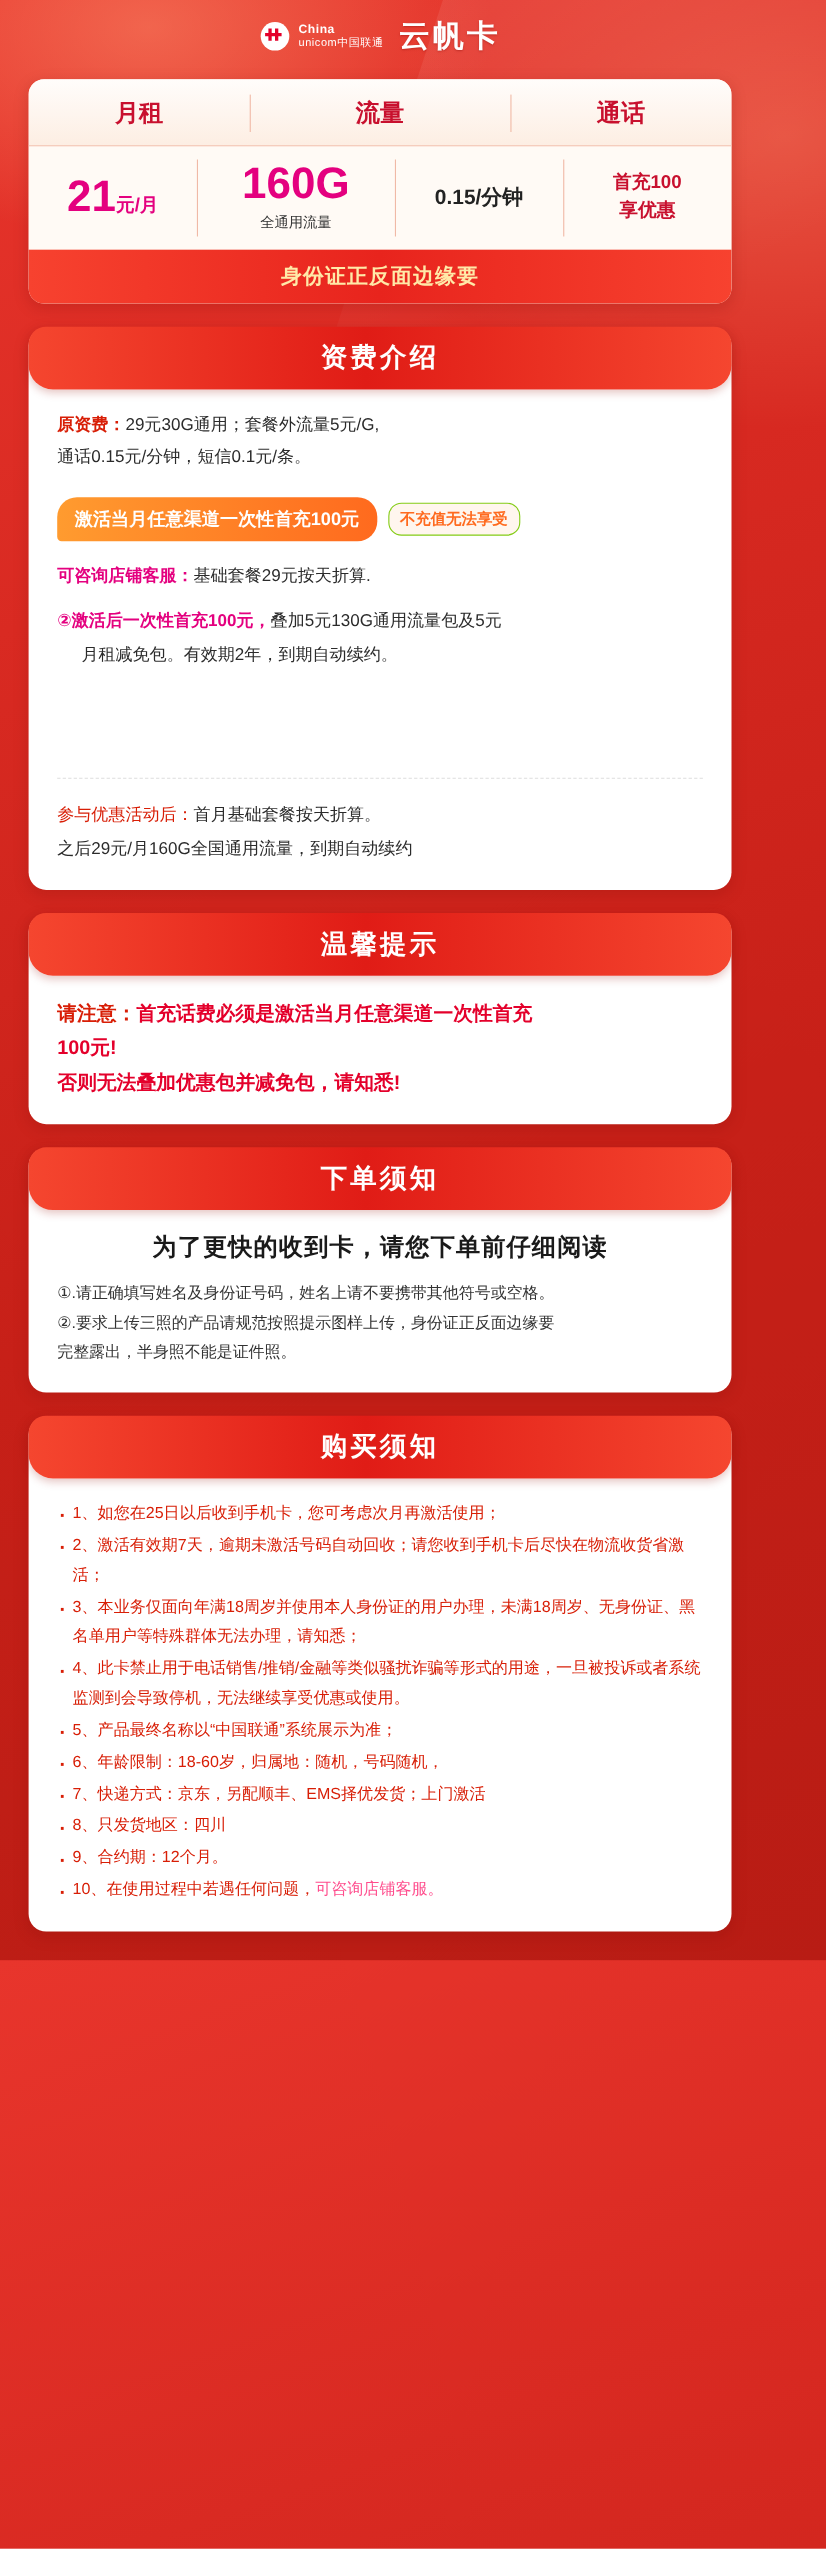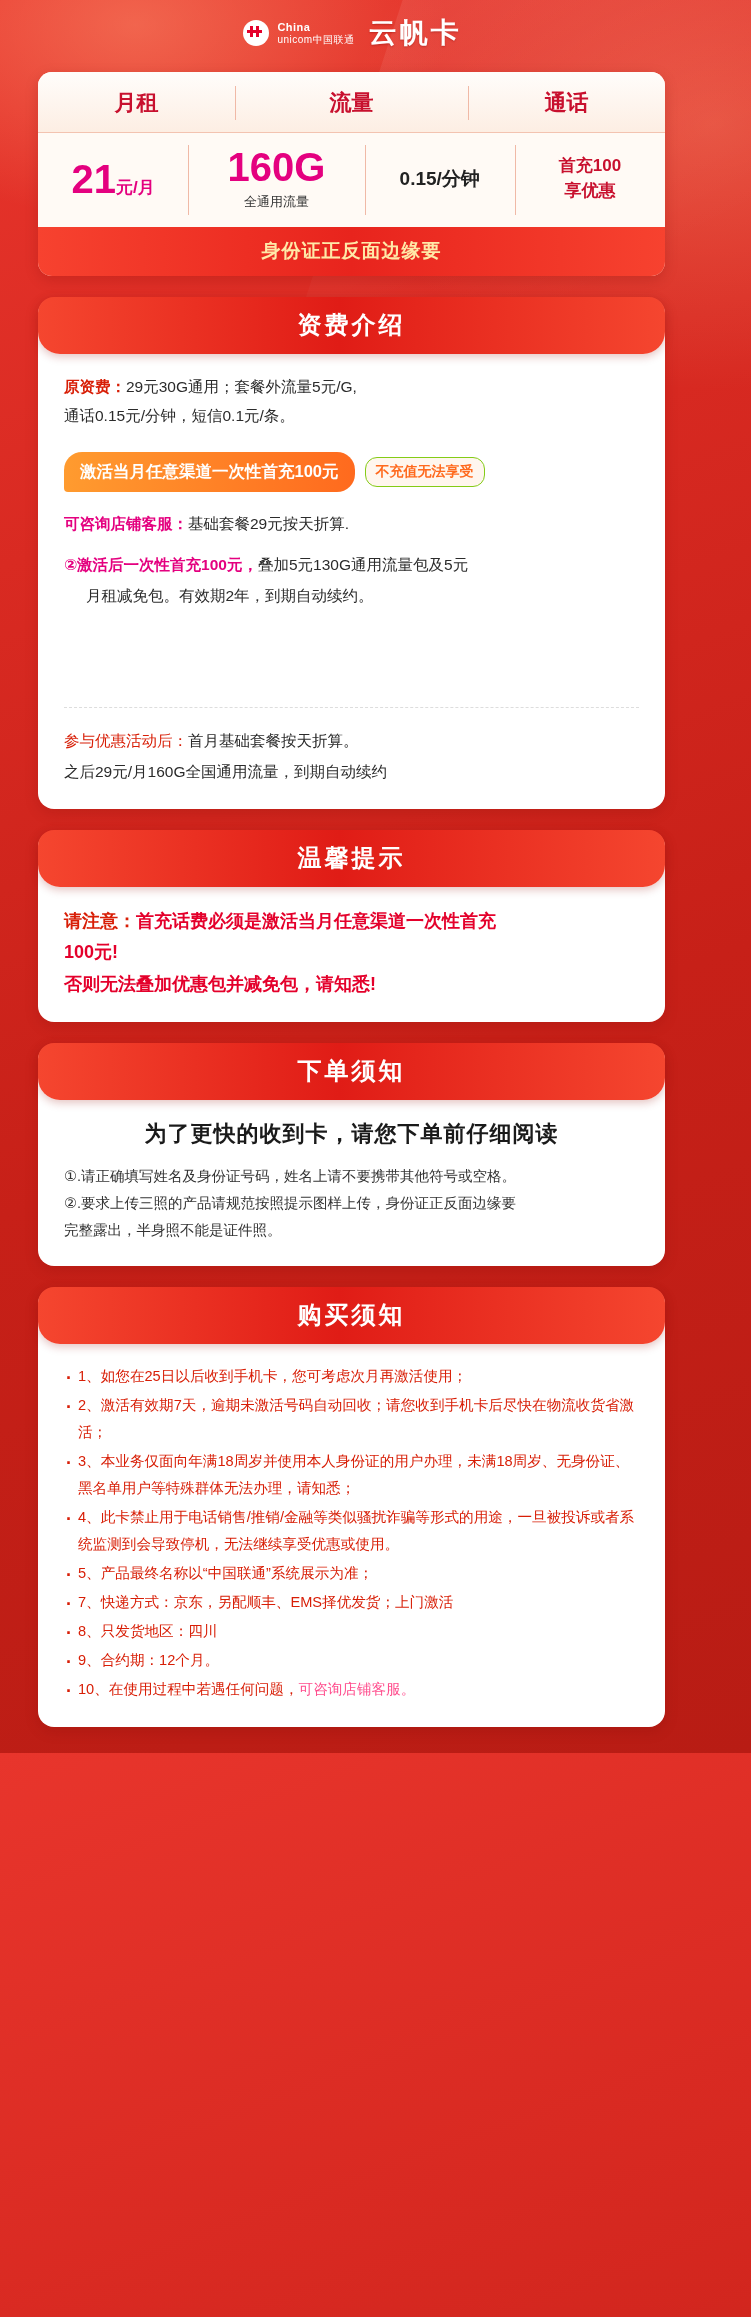--- a/index.html
+++ b/index.html
@@ -18,21 +18,21 @@
     pointer-events: none;
   }
   .bg-stripe {
     position: absolute;
     top: -60px; right: -120px;
     width: 520px; height: 520px;
     background: linear-gradient(135deg, rgba(255,255,255,0.10), rgba(255,255,255,0.0) 60%);
     transform: rotate(18deg);
     pointer-events: none;
   }
-  .page { position: relative; width: 691px; padding: 0 0 26px 12px; }
+  .page { position: relative; width: 691px; padding: 0 0 26px 0; }
 
   
   .brand {
     display: flex; align-items: center; justify-content: center;
     gap: 14px; padding: 14px 0 16px 0;
   }
   .unicom-logo {
     display: flex; align-items: center; gap: 6px;
     color: #fff;
   }
@@ -310,20 +310,21 @@
     <div class="card-title-wrap">
       <div class="card-title">购买须知</div>
     </div>
     <div class="card-body">
       <ul class="buy-list">
         <li>1、如您在25日以后收到手机卡，您可考虑次月再激活使用；</li>
         <li>2、激活有效期7天，逾期未激活号码自动回收；请您收到手机卡后尽快在物流收货省激活；</li>
         <li>3、本业务仅面向年满18周岁并使用本人身份证的用户办理，未满18周岁、无身份证、黑名单用户等特殊群体无法办理，请知悉；</li>
         <li>4、此卡禁止用于电话销售/推销/金融等类似骚扰诈骗等形式的用途，一旦被投诉或者系统监测到会导致停机，无法继续享受优惠或使用。</li>
         <li>5、产品最终名称以“中国联通”系统展示为准；</li>
+        <li>6、年龄限制：18-60岁，归属地：随机，号码随机，</li>
         <li>7、快递方式：京东，另配顺丰、EMS择优发货；上门激活</li>
         <li>8、只发货地区：四川</li>
         <li>9、合约期：12个月。</li>
         <li>
           <span>10、在使用过程中若遇任何问题，</span><span class="link">可咨询店铺客服。</span>
         </li>
       </ul>
     </div>
   </div>
 

